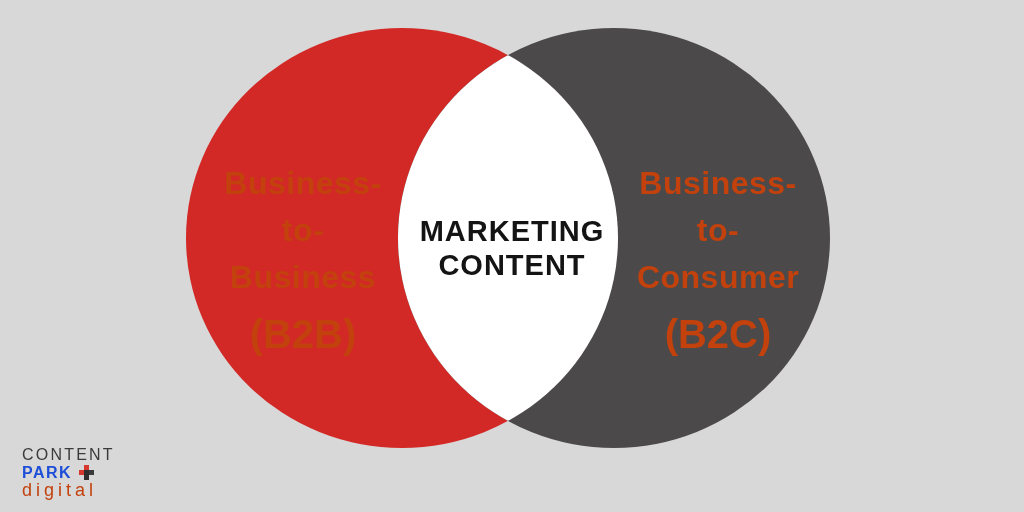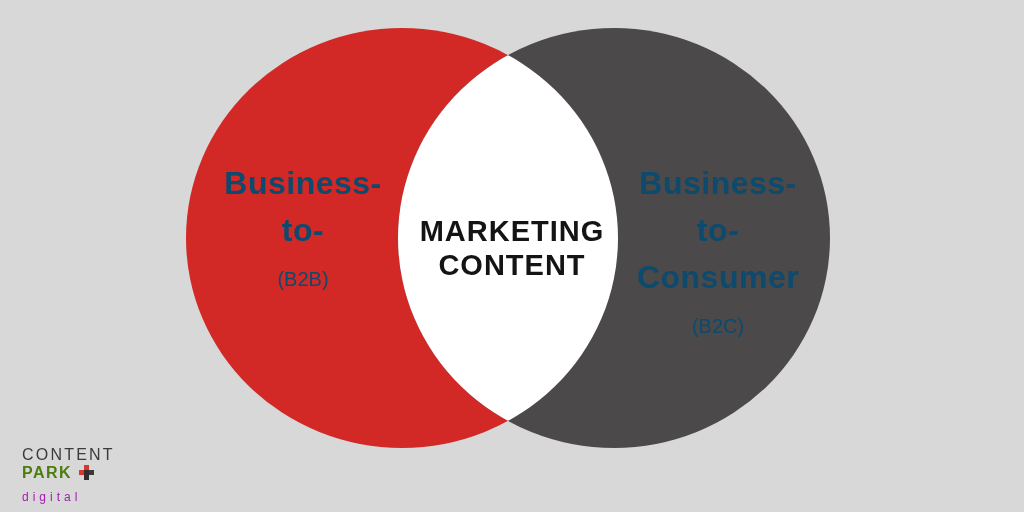--- a/index.html
+++ b/index.html
@@ -17,35 +17,35 @@
     background: #d8d8d8;
   }
   .venn-svg {
     position: absolute;
     top: 0;
     left: 0;
   }
   .label-block {
     position: absolute;
     text-align: center;
-    color: #0c4a6e;
+    color: #c2410c;
   }
   .label-block .line {
     display: block;
     font-weight: 700;
     font-size: 32px;
     line-height: 47px;
     letter-spacing: 0.5px;
   }
   .label-block .sublabel {
     display: block;
-    font-weight: 400;
-    font-size: 20px;
+    font-weight: 700;
+    font-size: 40px;
     line-height: 47px;
-    margin-top: 2px;
+    margin-top: 10px;
   }
   .left-label  { left: 183px; top: 160px; width: 240px; }
   .right-label { left: 598px; top: 160px; width: 240px; }
   .center-label {
     left: 362px; top: 214px; width: 300px;
     color: #141414;
   }
   .center-label .cline {
     display: block;
     font-weight: 700;
@@ -69,39 +69,39 @@
     display: flex;
     align-items: center;
     gap: 7px;
     line-height: 17px;
     margin-top: 1px;
   }
   .logo .park {
     font-size: 16px;
     font-weight: 700;
     letter-spacing: 1.5px;
-    color: #4d7c0f;
+    color: #1d4ed8;
   }
   .plus-icon {
     display: grid;
     grid-template-columns: repeat(3, 5px);
     grid-template-rows: repeat(3, 5px);
   }
   .plus-icon .cell { width: 5px; height: 5px; }
   .plus-icon .c-top    { grid-area: 1 / 2; background: #d6372e; }
   .plus-icon .c-left   { grid-area: 2 / 1; background: #d6372e; }
   .plus-icon .c-mid    { grid-area: 2 / 2; background: #2e2e2e; }
   .plus-icon .c-right  { grid-area: 2 / 3; background: #3a3a3a; }
   .plus-icon .c-bottom { grid-area: 3 / 2; background: #2e2e2e; }
   .logo .digital {
-    font-size: 12px;
+    font-size: 18px;
     font-weight: 400;
     letter-spacing: 4px;
-    color: #a21caf;
-    margin-top: 10px;
+    color: #c2410c;
+    margin-top: 3px;
     line-height: 13px;
   }
 </style>
 </head>
 <body>
 
 <div class="canvas">
 
   <svg class="venn-svg" width="1024" height="512" viewBox="0 0 1024 512">
     <defs>
@@ -112,20 +112,21 @@
     <ellipse cx="402" cy="238" rx="216" ry="210" fill="#d22926"></ellipse>
     <ellipse cx="614" cy="238" rx="216" ry="210" fill="#4b4949"></ellipse>
     <g clip-path="url(#clip-left-circle)">
       <ellipse cx="614" cy="238" rx="216" ry="210" fill="#ffffff"></ellipse>
     </g>
   </svg>
 
   <div class="label-block left-label">
     <span class="line">Business-</span>
     <span class="line">to-</span>
+    <span class="line">Business</span>
     <span class="sublabel">(B2B)</span>
   </div>
 
   <div class="label-block center-label">
     <span class="cline">MARKETING</span>
     <span class="cline">CONTENT</span>
   </div>
 
   <div class="label-block right-label">
     <span class="line">Business-</span>

